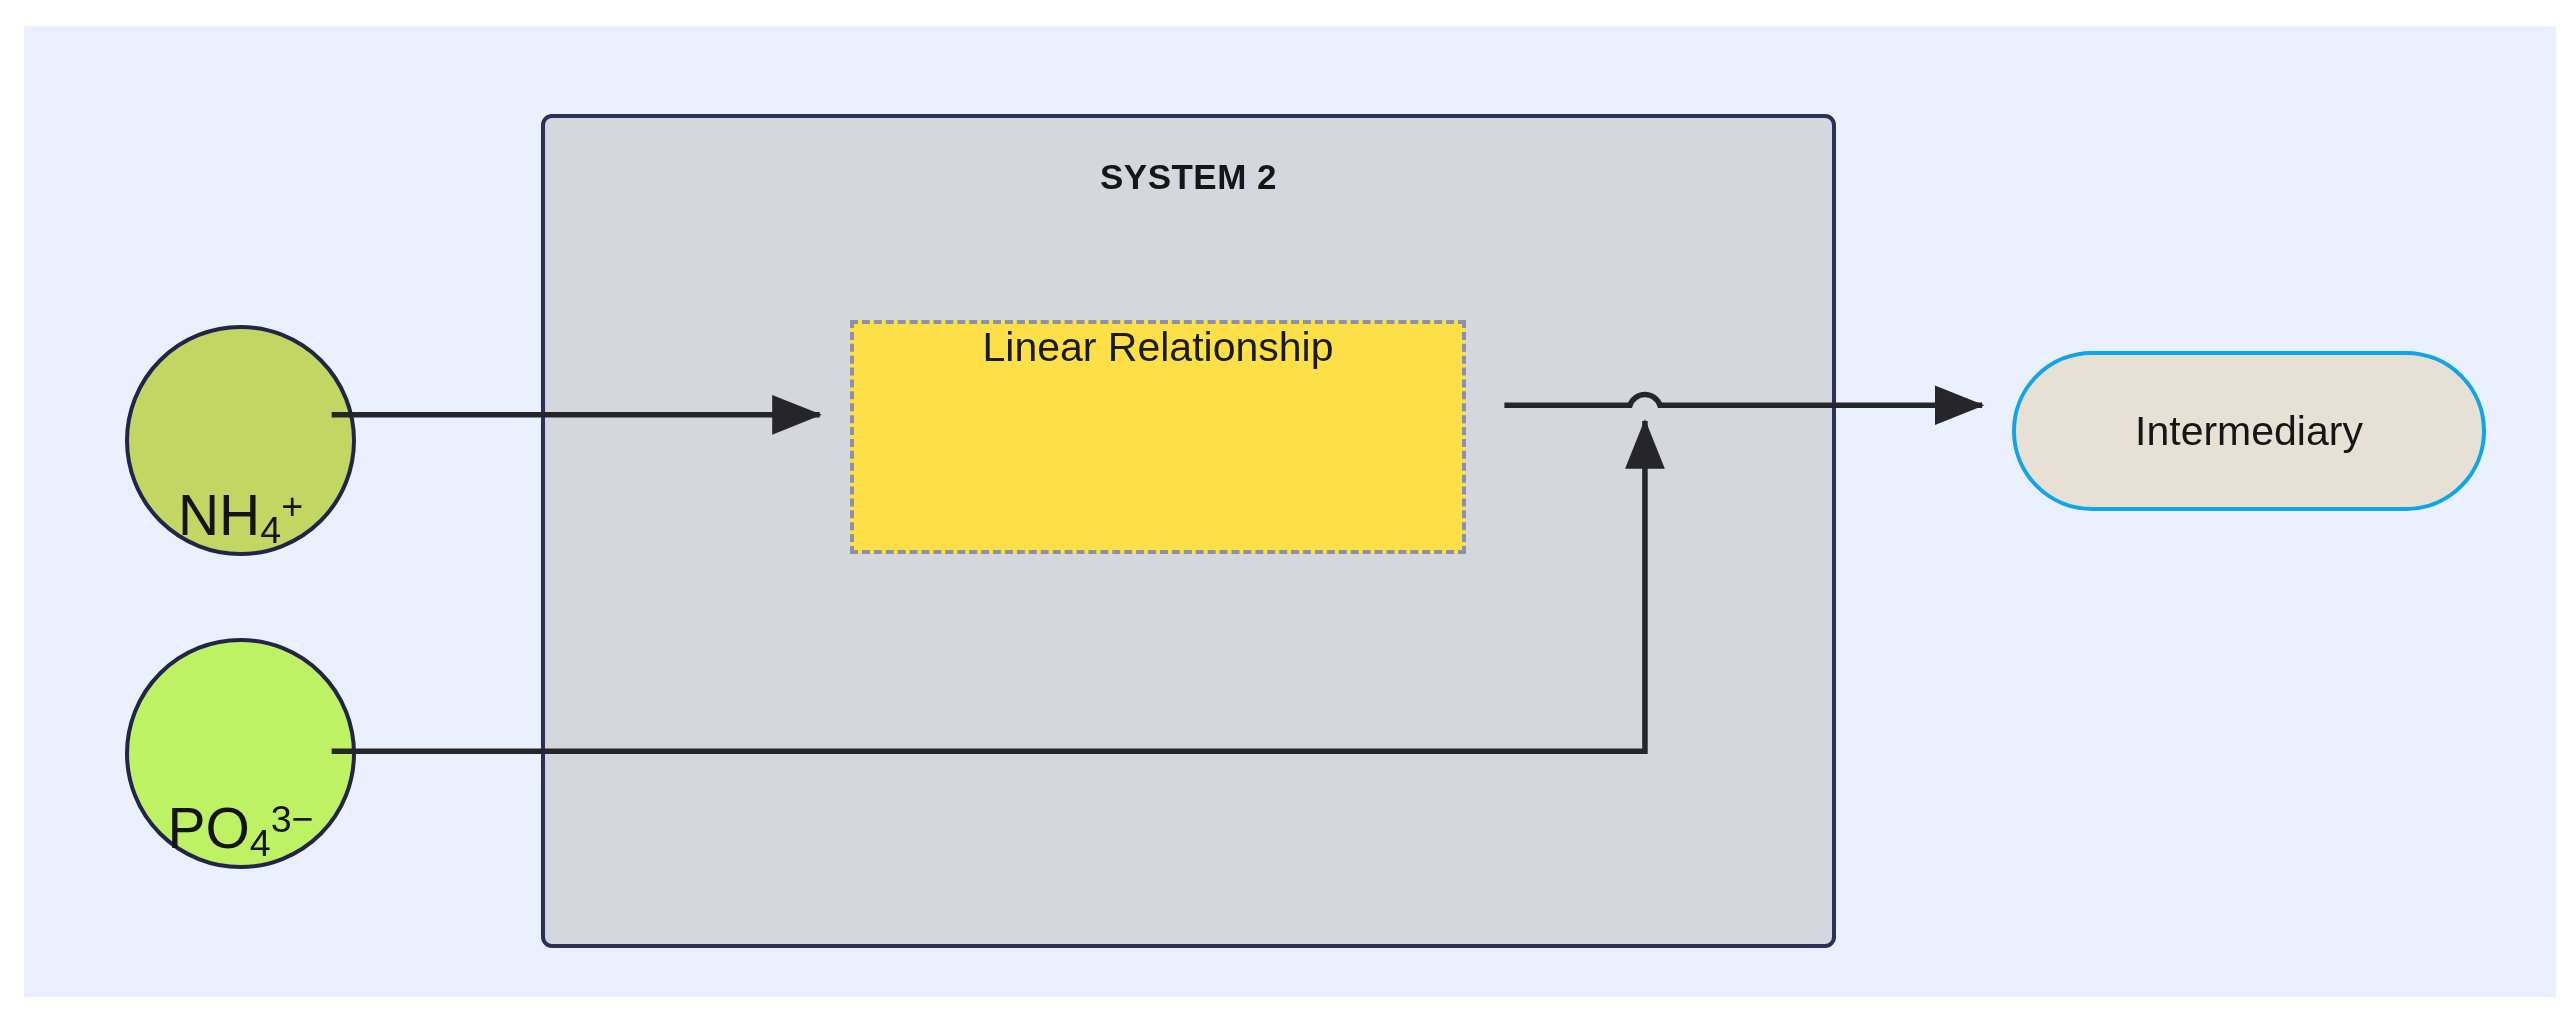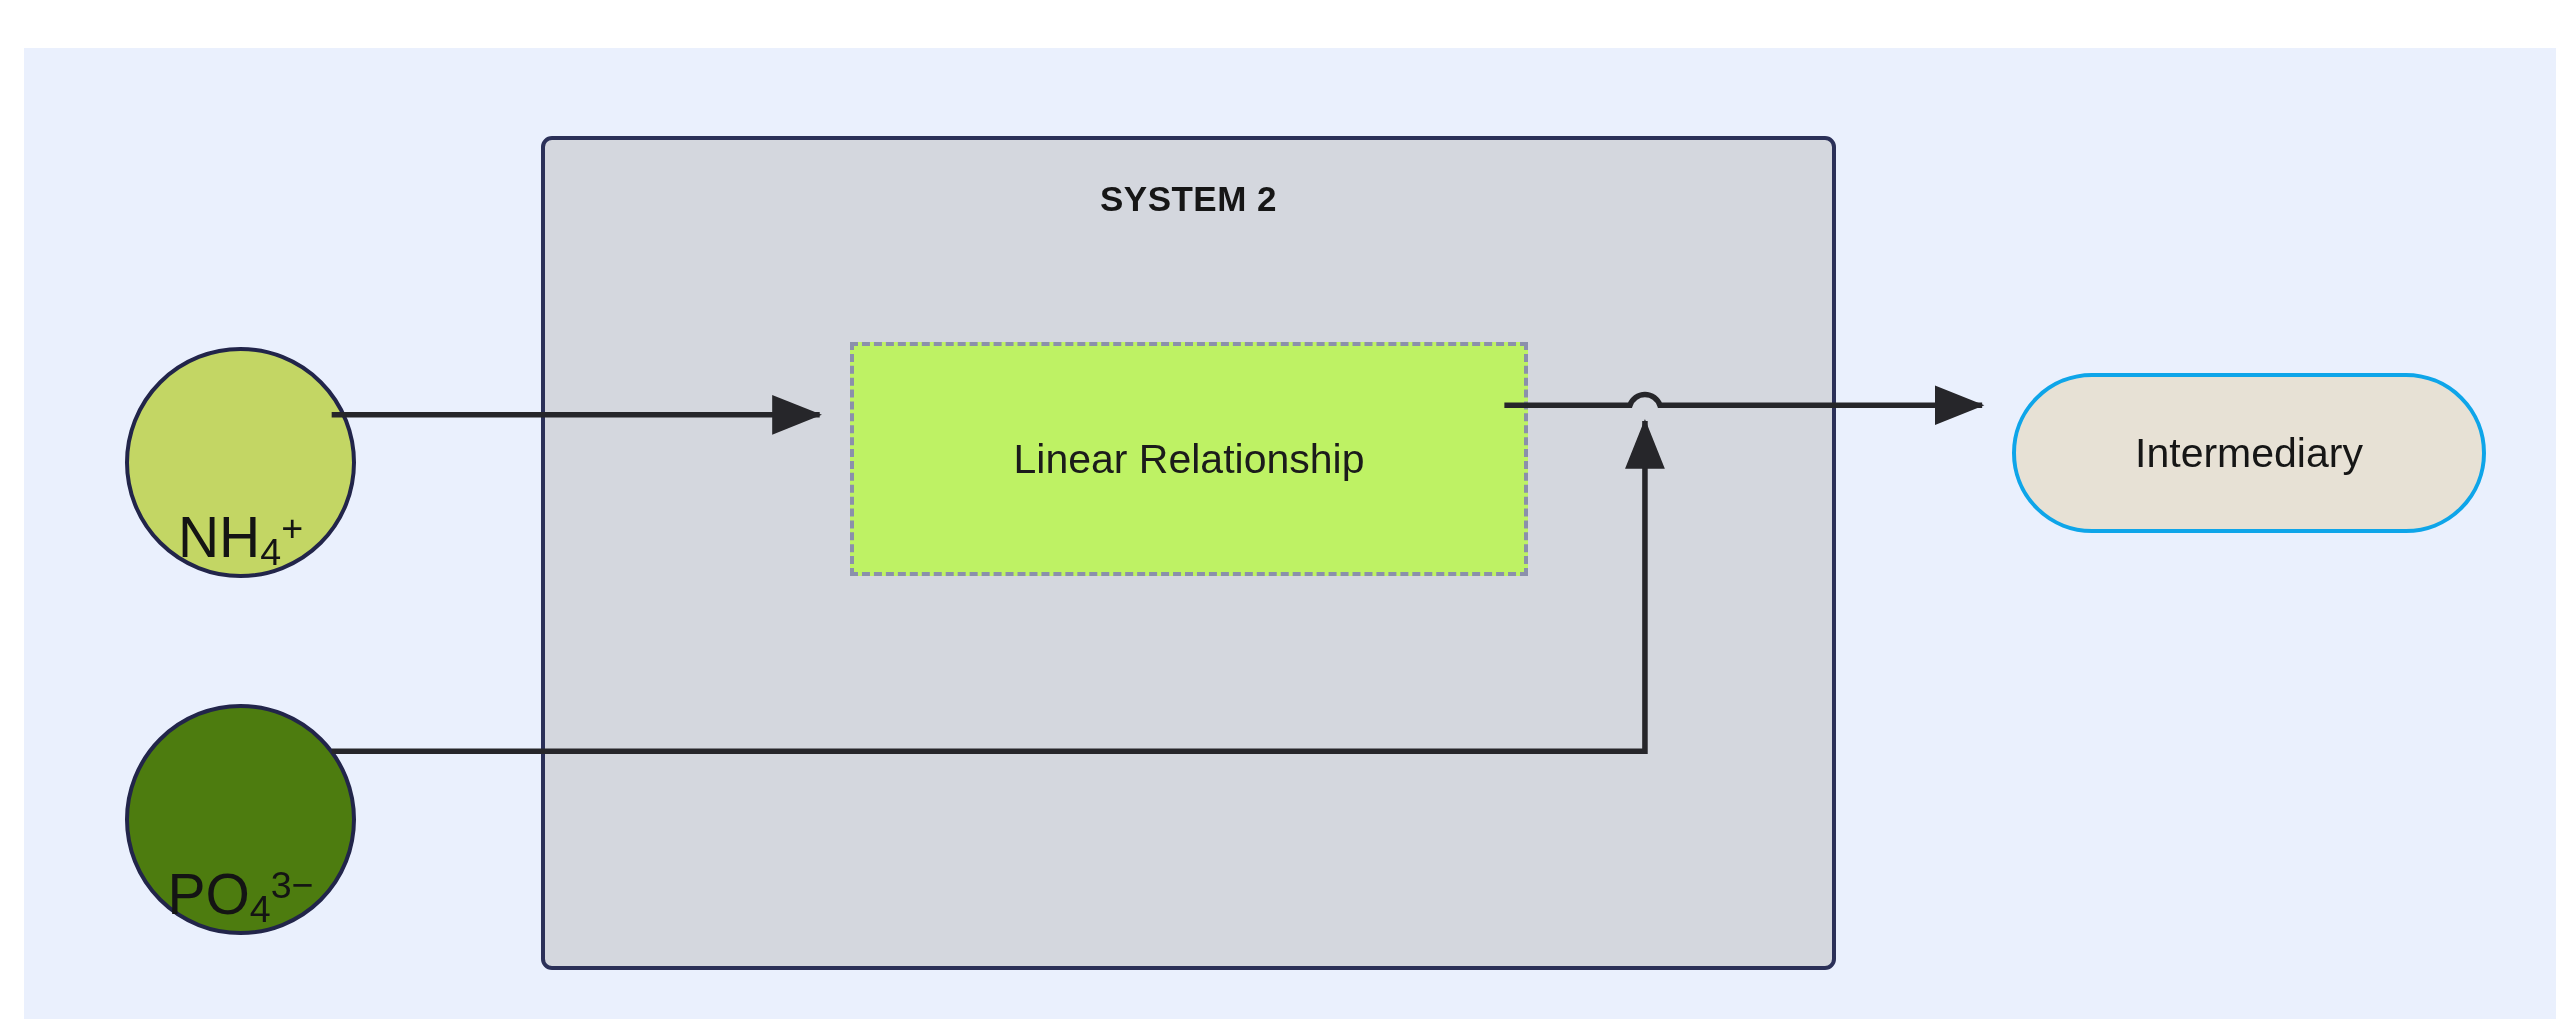--- a/index.html
+++ b/index.html
@@ -16,21 +16,20 @@
     background: #ffffff;
     overflow: hidden;
   }
   #canvas {
     position: absolute;
     left: 24px;
     top: 26px;
     width: 2532px;
     height: 971px;
     background: #eaf0fd;
-    margin-top: 22px;
   }
   
   #system-box {
     position: absolute;
     left: 517px;
     top: 88px;
     width: 1295px;
     height: 834px;
     background: #d4d7de;
     border: 4px solid #2b3058;
@@ -46,27 +45,26 @@
     font-size: 35px;
     font-weight: bold;
     color: #161616;
     letter-spacing: 0.5px;
   }
   
   #linear-box {
     position: absolute;
     left: 826px;
     top: 294px;
-    width: 678px;
+    width: 616px;
     height: 234px;
-    background: #bef264;
+    background: #fde047;
     border: 4px dashed #8b90ab;
     box-sizing: border-box;
     display: flex;
-    align-items: center;
     justify-content: center;
   }
   #linear-label {
     font-size: 41px;
     color: #1b1b1b;
   }
   
   .nutrient-node {
     position: absolute;
     width: 231px;
@@ -80,22 +78,22 @@
     font-size: 57px;
     color: #141414;
   }
   #node-ammonium {
     left: 101px;
     top: 299px;
     background: #c3d664;
   }
   #node-phosphate {
     left: 101px;
-    top: 656px;
-    background: #4d7c0f;
+    top: 612px;
+    background: #bef264;
   }
   .nutrient-node sub {
     font-size: 0.66em;
     vertical-align: -0.22em;
   }
   .nutrient-node sup {
     font-size: 0.66em;
     vertical-align: 0.42em;
   }
   

